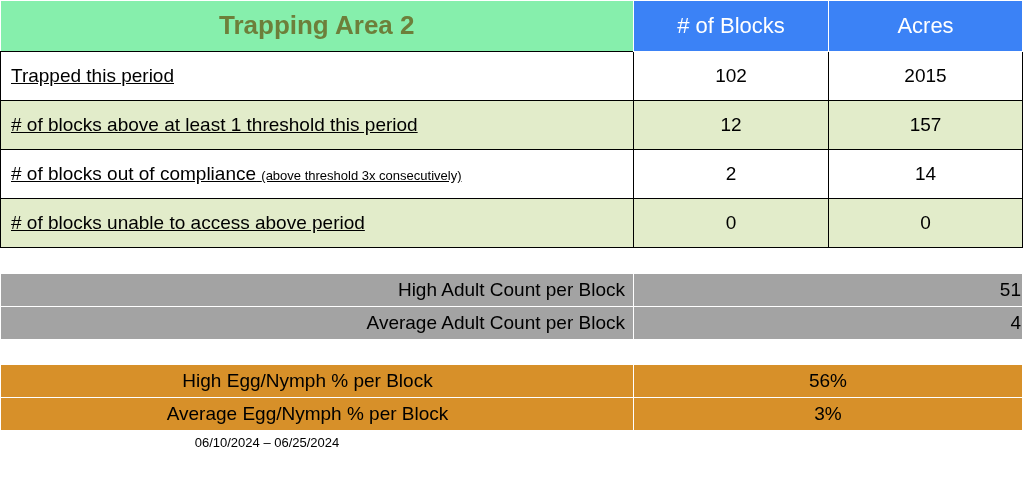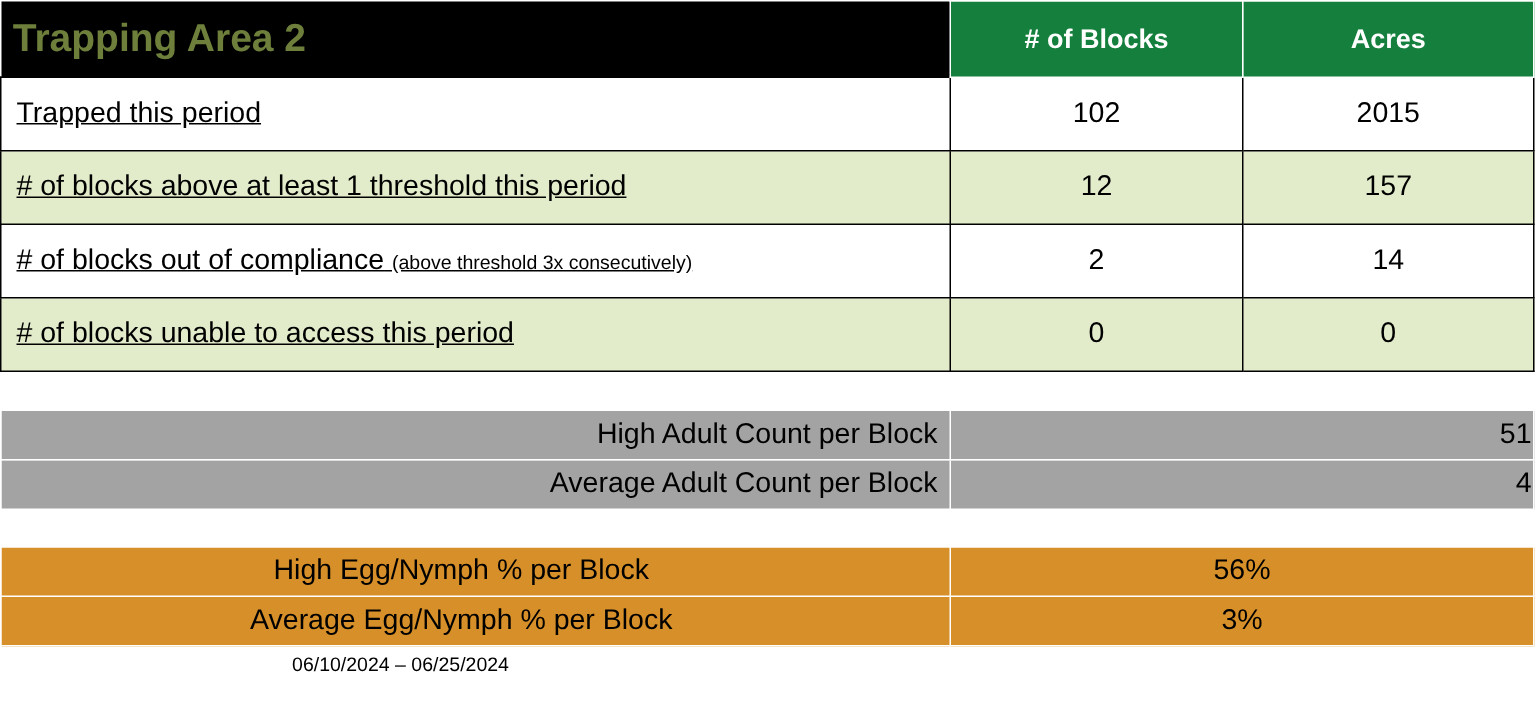--- a/index.html
+++ b/index.html
@@ -26,35 +26,35 @@
     border-collapse: collapse;
     table-layout: fixed;
     width: 1022px;
     margin: 0 0 0 0;
   }
   table.main col.c-label { width: 633px; }
   table.main col.c-blocks { width: 195px; }
   table.main col.c-acres { width: 194px; }
 
   .title-cell {
-    text-align: left;
+    text-align: center;
     vertical-align: middle;
     font-size: 26px;
     font-weight: bold;
     color: #6d7f3a;
-    background: #000000;
+    background: #86efac;
     border: none;
     height: 50px;
     padding: 0 8px;
   }
   .head-cell {
-    background: #15803d;
+    background: #3b82f6;
     color: #ffffff;
-    font-size: 18px;
-    font-weight: bold;
+    font-size: 22px;
+    font-weight: normal;
     text-align: center;
     vertical-align: middle;
     border: 1px solid #ffffff;
     height: 50px;
     padding: 0 8px;
   }
   table.main td.lbl {
     font-size: 19px;
     text-align: left;
     vertical-align: middle;
@@ -155,21 +155,21 @@
         <td class="num">157</td>
       </tr>
 
       <tr class="row-white">
         <td class="lbl"><span># of blocks out of compliance</span> <span class="sub-note">(above threshold 3x consecutively)</span></td>
         <td class="num">2</td>
         <td class="num">14</td>
       </tr>
 
       <tr class="row-green">
-        <td class="lbl"># of blocks unable to access this period</td>
+        <td class="lbl"># of blocks unable to access above period</td>
         <td class="num">0</td>
         <td class="num">0</td>
       </tr>
     </tbody>
   </table>
 
   <div class="gap1"></div>
 
   <table class="adult">
     <colgroup>

